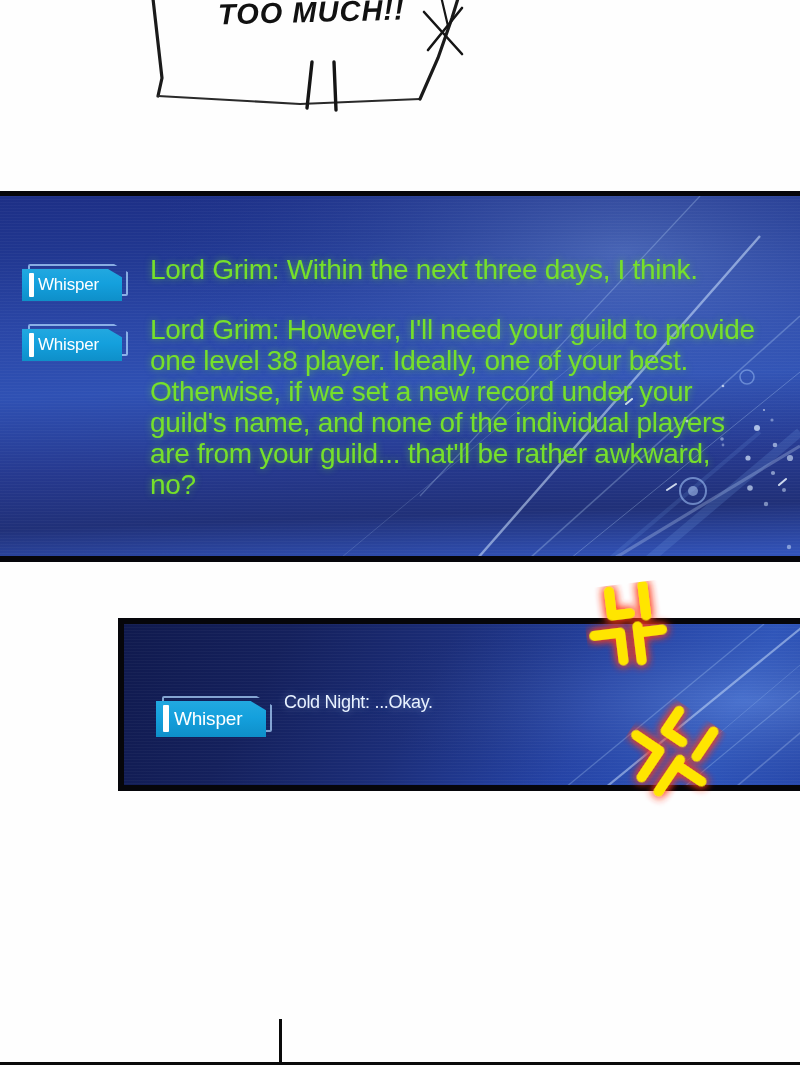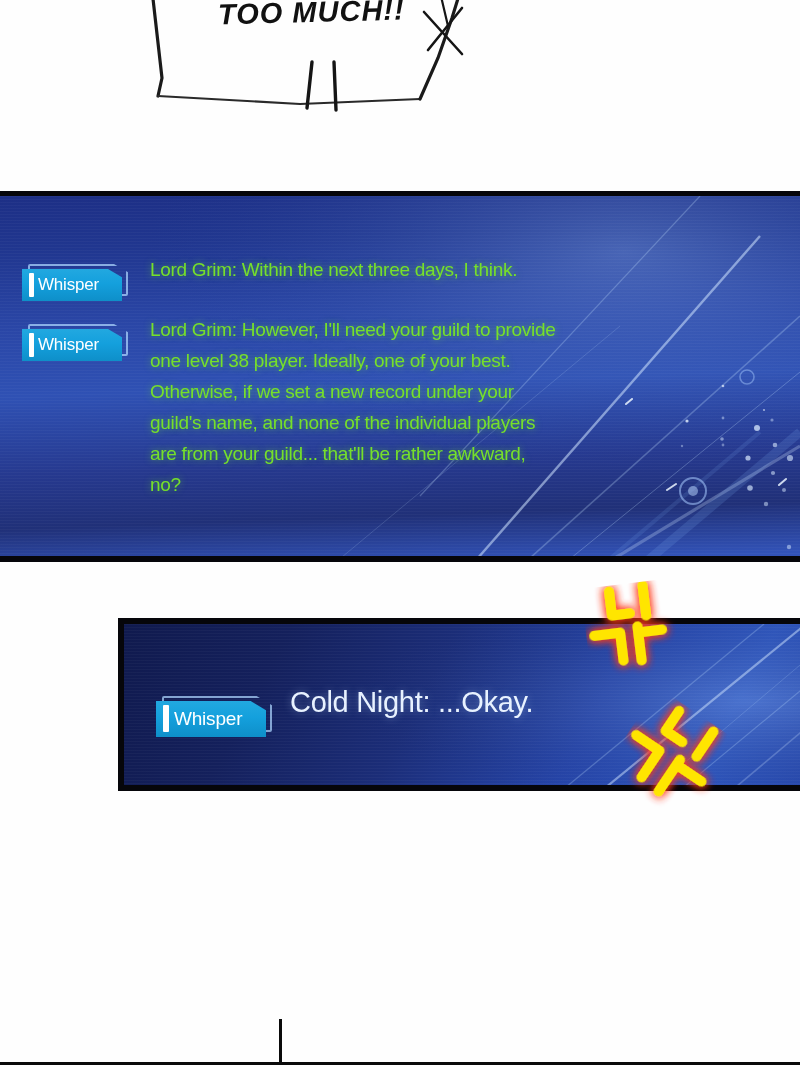--- a/index.html
+++ b/index.html
@@ -167,35 +167,35 @@
     font-weight: 400;
     letter-spacing: -0.2px;
     white-space: nowrap;
   }
   .whisper-badge.big .badge-text { font-size: 19px; left: 18px; }
 
   
   .msg-text {
     margin-left: 28px;
     font-family: "Liberation Sans", sans-serif;
-    font-size: 19px;
+    font-size: 28px;
     line-height: 31px;
     letter-spacing: -0.3px;
     white-space: pre-line;
     font-weight: 400;
   }
   .msg-green {
     color: #76e02a;
     text-shadow: 0 0 7px rgba(110,220,40,0.55);
   }
   .msg-white {
     color: #e8f2ff;
-    font-size: 29px;
+    font-size: 18px;
     line-height: 32px;
-    margin-left: 24px;
+    margin-left: 18px;
     text-shadow: 0 0 8px rgba(190,225,255,0.4);
   }
 
   
   .anger-mark {
     position: absolute;
     pointer-events: none;
   }
   #anger-mark-1 {
     left: 586px;

